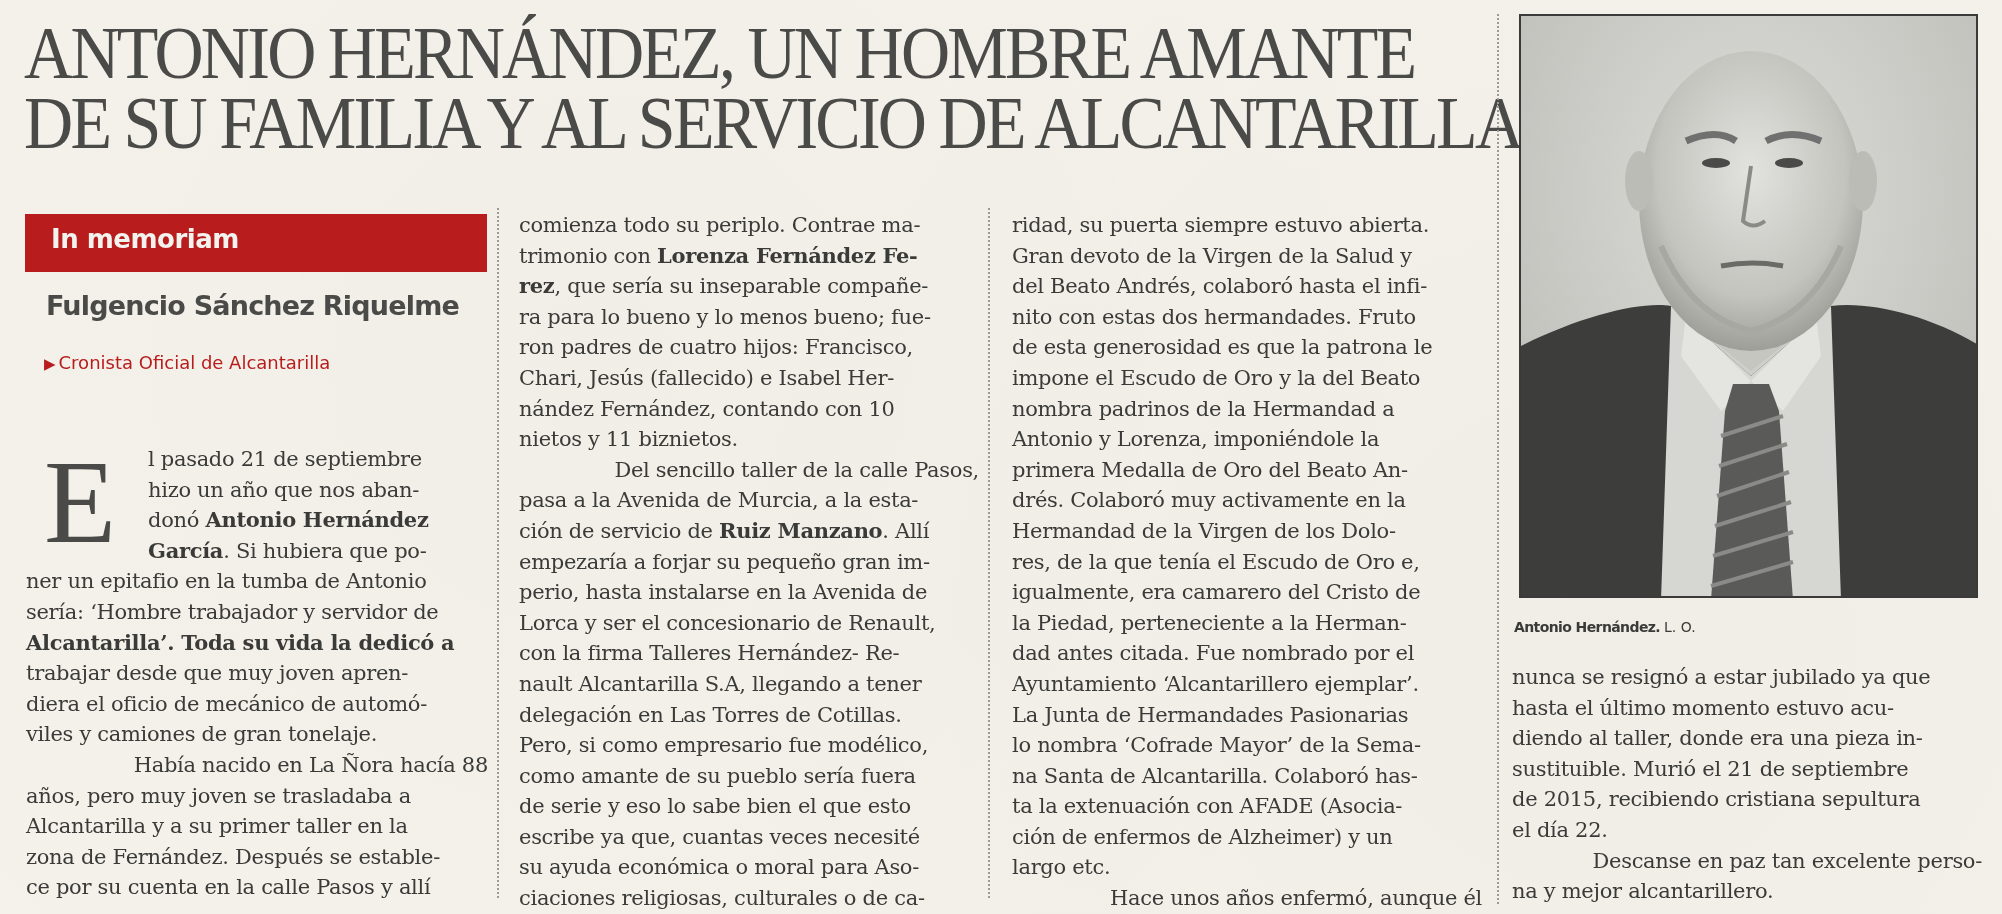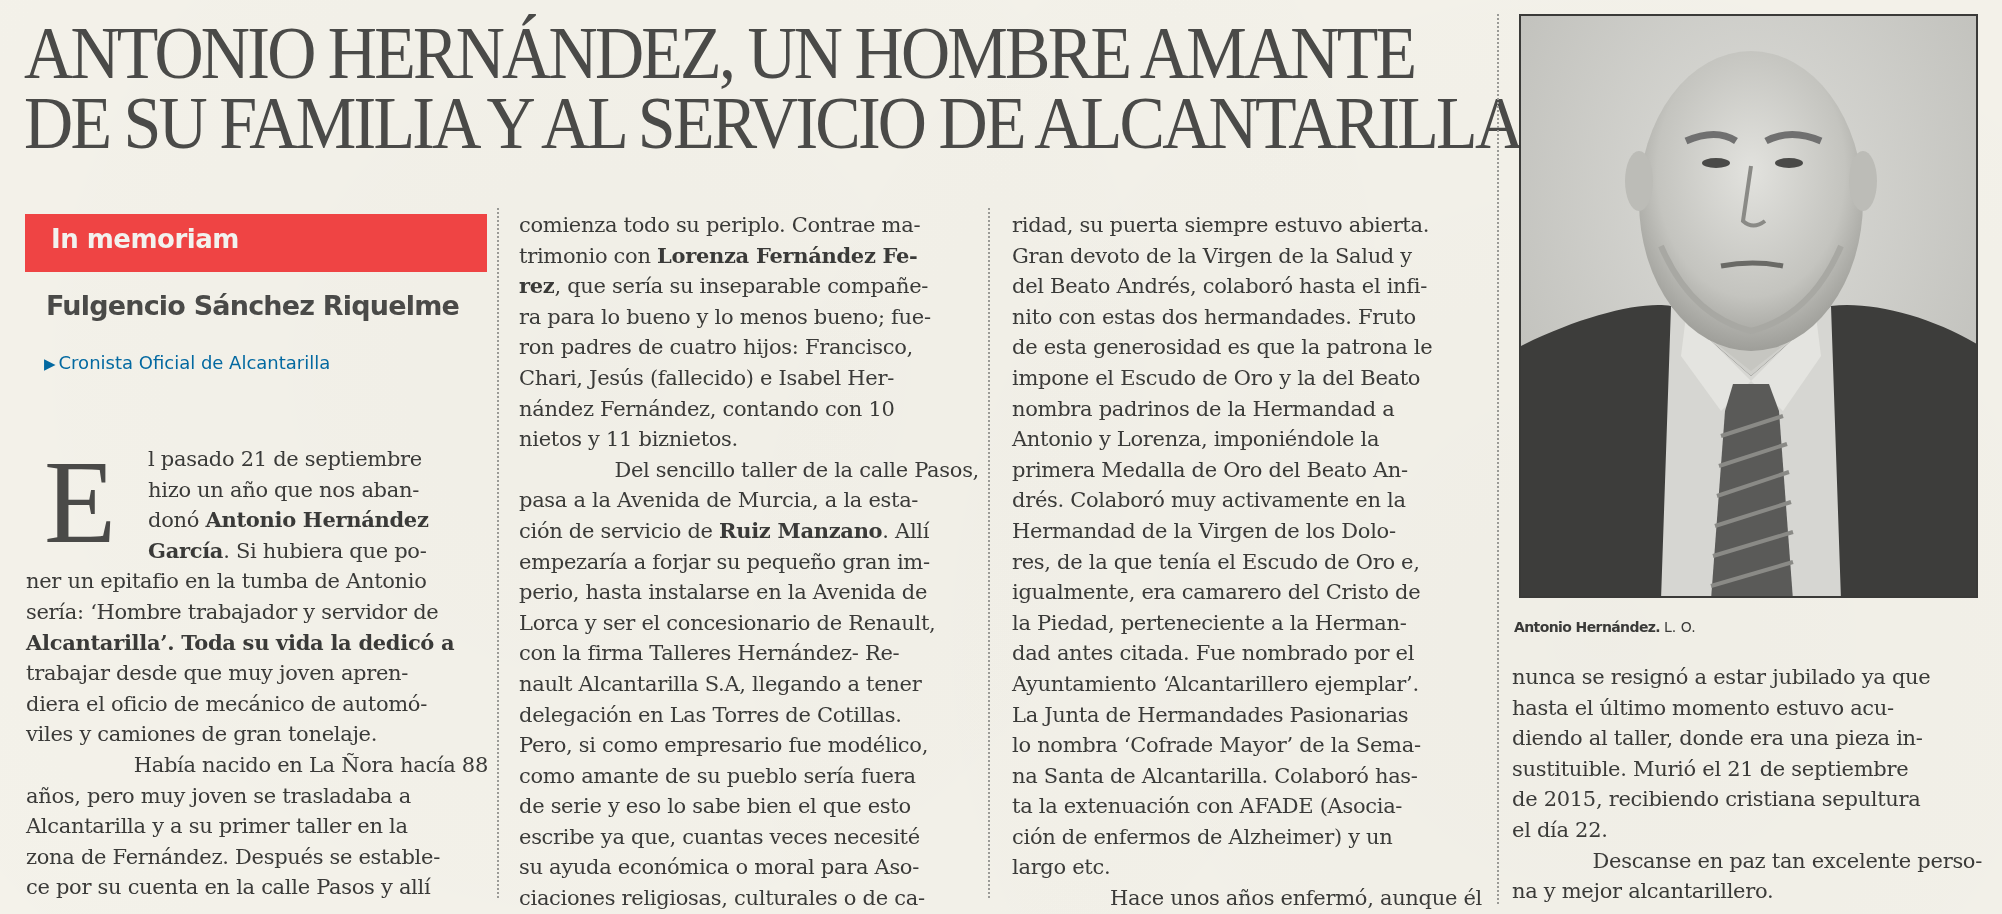--- a/index.html
+++ b/index.html
@@ -21,37 +21,37 @@
     font-family:"Liberation Serif", "DejaVu Serif", serif;
     font-size:74px; line-height:70px; letter-spacing:-3px;
     color:#4a4a48; font-weight:normal;
     transform:scaleX(0.92); transform-origin:left top;
     margin:0;
   }
   .headline span { display:block; white-space:nowrap; }
 
   .section-bar {
     position:absolute; left:25px; top:214px; width:462px; height:58px;
-    background:#ef4444;
+    background:#b91c1c;
   }
   .section-bar span {
     position:absolute; left:26px; top:10px;
     font-family:"DejaVu Sans", "Liberation Sans", sans-serif;
     font-weight:bold; font-size:26px; color:#f2f2ee; letter-spacing:-0.5px;
   }
   .author {
     position:absolute; left:46px; top:290px;
     font-family:"DejaVu Sans", "Liberation Sans", sans-serif;
     font-weight:bold; font-size:27px; color:#4a4a48; letter-spacing:-0.8px;
     white-space:nowrap;
   }
   .byline {
     position:absolute; left:44px; top:352px;
     font-family:"DejaVu Sans", "Liberation Sans", sans-serif;
-    font-size:18px; color:#0369a1; white-space:nowrap;
+    font-size:18px; color:#b91c1c; white-space:nowrap;
   }
   .byline .tri { font-size:15px; margin-right:3px; }
 
   .col {
     position:absolute;
     font-family:"DejaVu Serif", "Liberation Serif", serif;
     font-size:21px; line-height:30.6px; color:#3a3a38;
     letter-spacing:-0.3px;
   }
   .col .ln { display:block; white-space:nowrap; }

